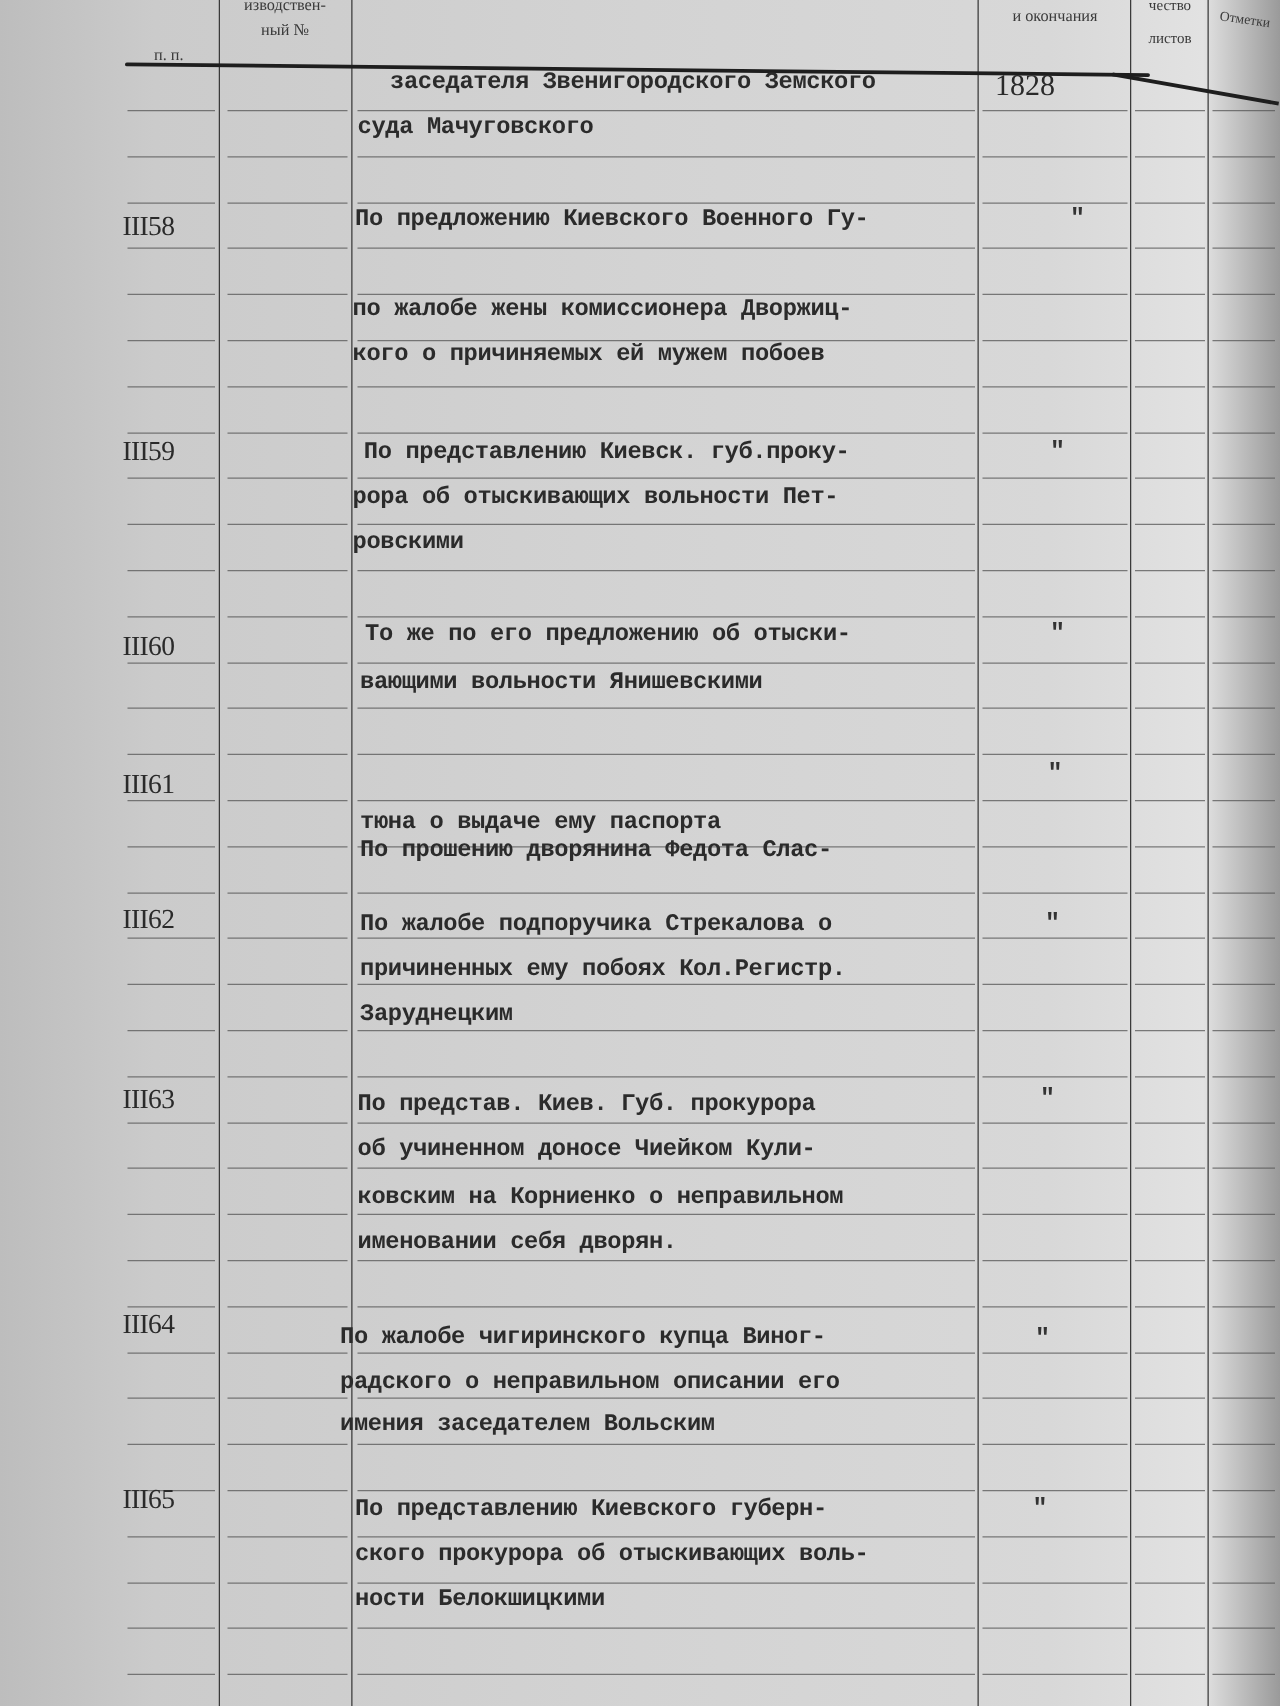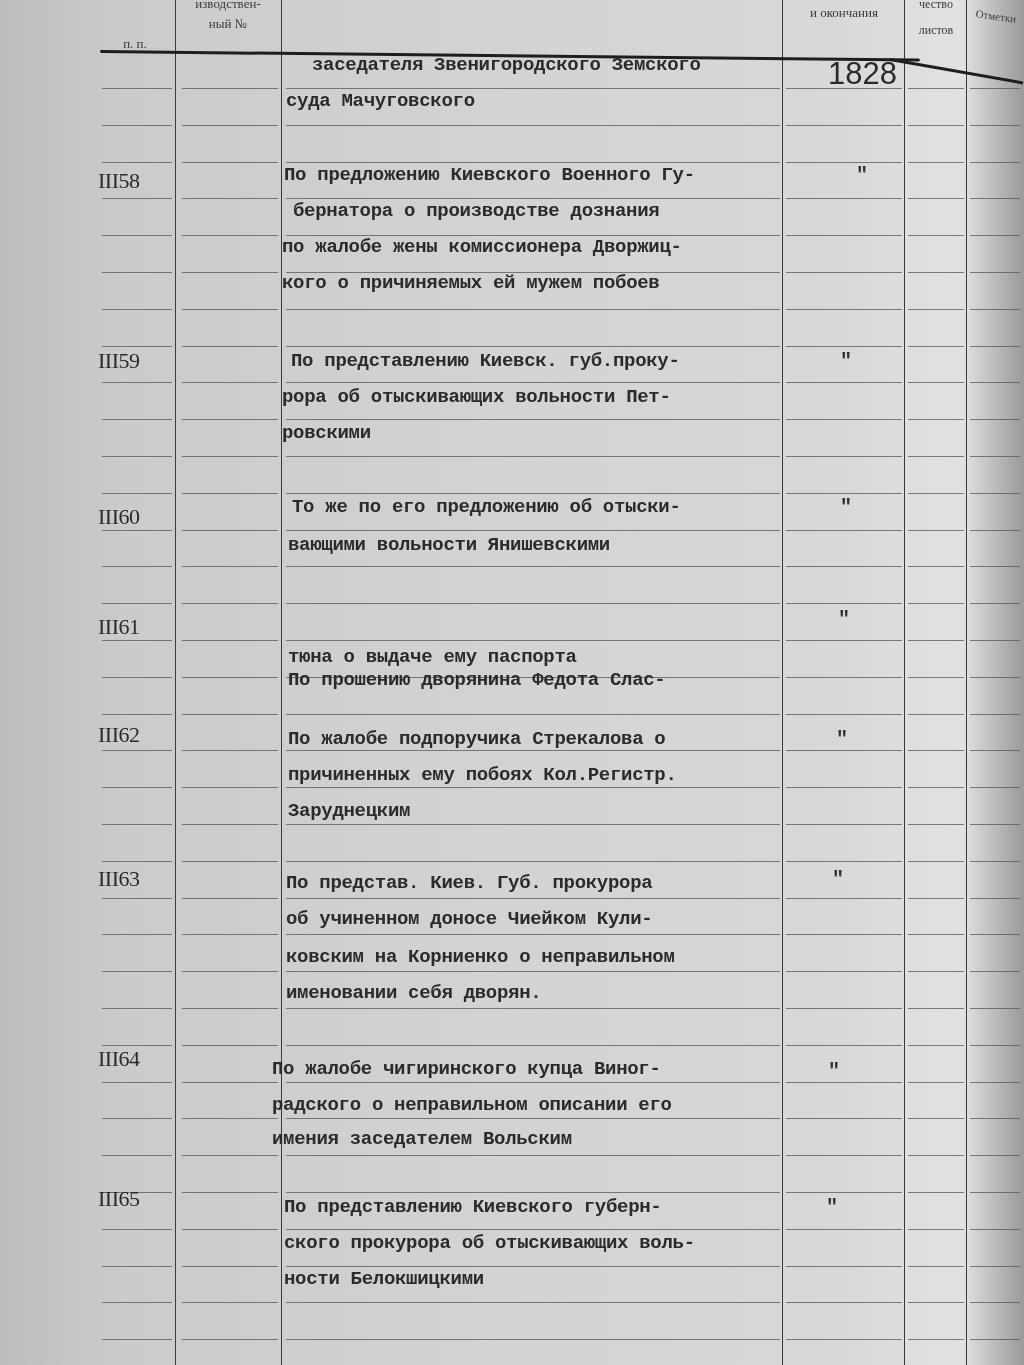--- a/index.html
+++ b/index.html
@@ -15,21 +15,21 @@
       background: linear-gradient(90deg, #bdbdbd 0%, #cbcbcb 12%, #d3d3d3 50%, #d8d8d8 82%, #e2e2e2 94%, #9a9a9a 100%);
     }
     .vline { position: absolute; top: 0; width: 1px; background: #3a3a3a; }
     .hdr { position: absolute; font-family: "Liberation Serif", "DejaVu Serif", serif; color: #3a3a3a; font-size: 13px; text-align: center; line-height: 20px; }
     .thick { position: absolute; left: 100px; top: 50px; width: 820px; height: 3px; background: #1e1e1e; transform: rotate(0.6deg); transform-origin: left center; border-radius: 2px; }
     .thick2 { position: absolute; left: 890px; top: 58px; width: 135px; height: 3px; background: #1e1e1e; transform: rotate(10deg); transform-origin: left center; }
     .ruled { position: absolute; height: 1px; background: #555; opacity: 0.75; }
     .num { position: absolute; left: 98px; font-family: "Liberation Serif", "DejaVu Serif", serif; font-size: 22px; color: #2a2a2a; letter-spacing: -0.5px; }
     .line { position: absolute; font-size: 19px; font-weight: bold; color: #2b2b2b; white-space: nowrap; letter-spacing: -0.3px; }
     .ditto { position: absolute; font-size: 20px; font-weight: bold; color: #333; }
-    .year { position: absolute; left: 828px; top: 56px; font-family: Liberation Sans, sans-serif; font-size: 31px; color: #2a2a2a; }
+    .year { position: absolute; left: 796px; top: 56px; font-family: Liberation Serif, serif; font-size: 24px; color: #2a2a2a; }
   </style>
 </head>
 <body>
 
 <div class="page">
 
   <div class="vline" style="left:175px;height:1365px;"></div>
   <div class="vline" style="left:281px;height:1365px;"></div>
   <div class="vline" style="left:782px;height:1365px;"></div>
   <div class="vline" style="left:904px;height:1365px;"></div>
@@ -259,21 +259,20 @@
       <div class="ruled" style="left: 970px; top: 1339px; width: 50px;"></div>
     </div>
 
   <div class="line" style="left:286px;top:54px;margin-left:26px;">заседателя Звенигородского Земского</div>
   <div class="line" style="left:286px;top:90px;">суда Мачуговского</div>
   <div class="year">1828</div>
 
   <div class="num" style="top:168px;">III58</div>
   <div class="ditto" style="left:856px;top:164px;">"</div>
   <div class="line" style="left:284px;top:164px;">По предложению Киевского Военного Гу-</div>
-  <div class="line" style="left:293px;top:200px;">бернатора о производстве дознания</div>
   <div class="line" style="left:282px;top:236px;">по жалобе жены комиссионера Дворжиц-</div>
   <div class="line" style="left:282px;top:272px;">кого о причиняемых ей мужем побоев</div>
 
   <div class="num" style="top:348px;">III59</div>
   <div class="ditto" style="left:840px;top:350px;">"</div>
   <div class="line" style="left:291px;top:350px;">По представлению Киевск. губ.проку-</div>
   <div class="line" style="left:282px;top:386px;">рора об отыскивающих вольности Пет-</div>
   <div class="line" style="left:282px;top:422px;">ровскими</div>
 
   <div class="num" style="top:504px;">III60</div>

